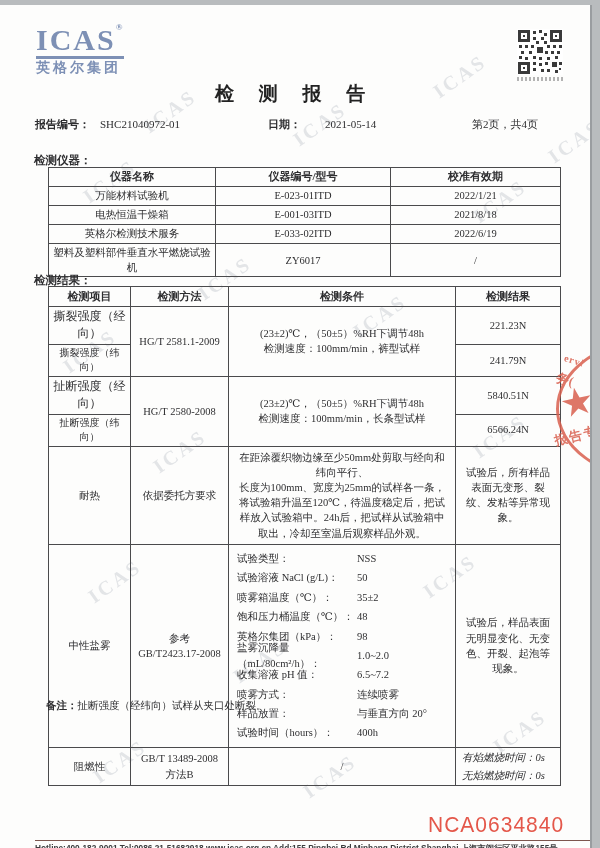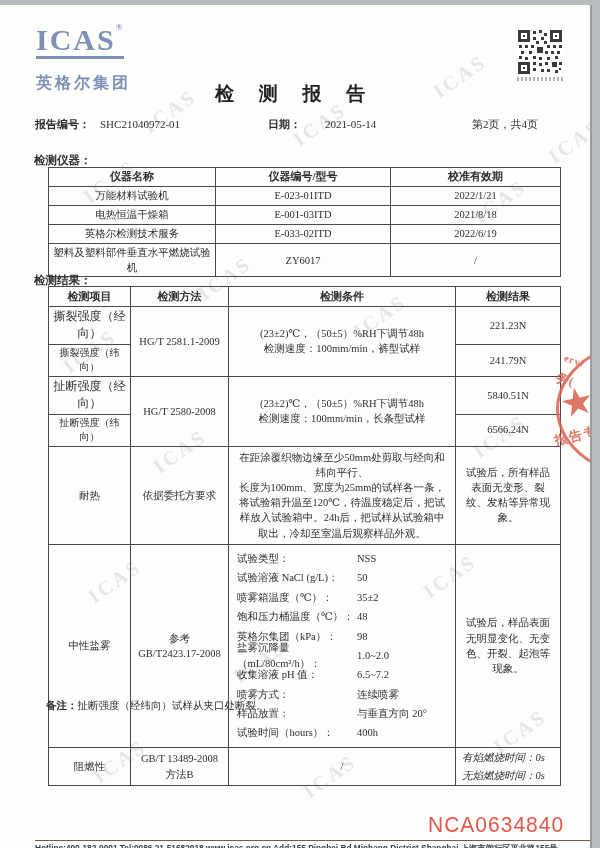--- a/index.html
+++ b/index.html
@@ -25,21 +25,21 @@
     color:rgba(185,188,196,0.38); transform:rotate(-35deg);
     font-weight:bold; pointer-events:none; user-select:none;
   }
   
   .logo{position:absolute; left:36px; top:20px; color:var(--logo-blue);}
   .logo-main{
     font-size:30px; font-weight:bold; letter-spacing:2px; line-height:1;
     border-bottom:3px solid var(--logo-blue); padding-bottom:1px; display:inline-block;
   }
   .logo-reg{font-size:9px; vertical-align:top; position:relative; top:-2px;}
-  .logo-sub{font-size:16px; font-weight:bold; letter-spacing:3px; margin-top:14px;}
+  .logo-sub{font-size:14px; font-weight:bold; letter-spacing:3px; margin-top:0;}
   .qr{position:absolute; left:517px; top:24px; width:46px; height:46px;}
   .qr-caption{
     position:absolute; left:517px; top:72px; width:46px; height:4px;
     background:repeating-linear-gradient(90deg,#b3b3b3 0 2px,transparent 2px 4px);
   }
   .doc-title{
     position:absolute; left:0; top:76px; width:100%; text-align:center;
     font-size:19px; font-weight:bold; letter-spacing:10px; color:#222;
   }
   .meta{position:absolute; left:0; top:112px; width:100%; font-size:11px;}

